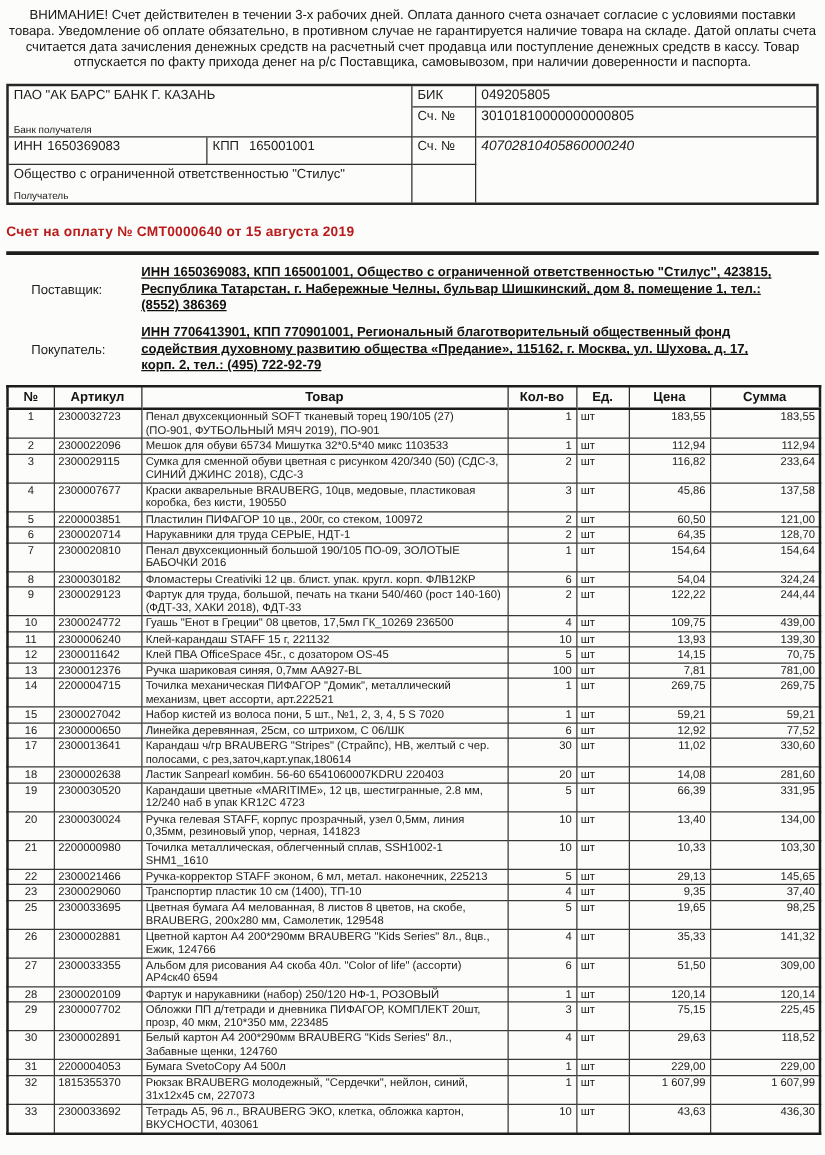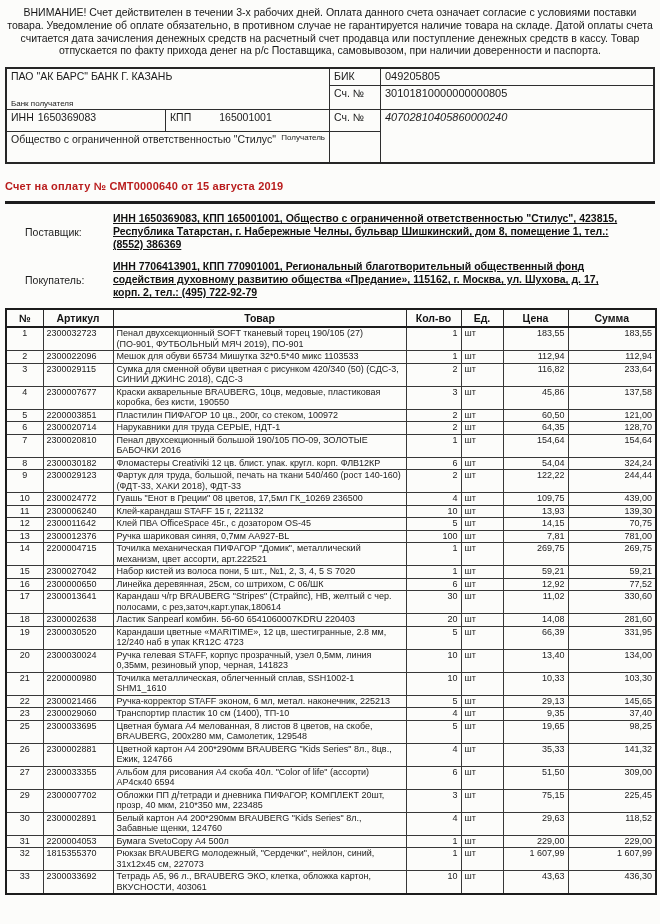--- a/index.html
+++ b/index.html
@@ -36,24 +36,24 @@
     overflow:hidden;white-space:nowrap;
   }
   .bank .nb-r{border-right:none;}
   .bank .nb-b{border-bottom:none;}
   .cell-bankname{grid-column:1/3;grid-row:1/3;display:flex;flex-direction:column;justify-content:space-between;}
   .cell-biklabel{grid-column:3;grid-row:1;}
   .cell-bikvalue{grid-column:4;grid-row:1;}
   .cell-acclabel{grid-column:3;grid-row:2;}
   .cell-accvalue{grid-column:4;grid-row:2;}
   .cell-inn{grid-column:1;grid-row:3;display:flex;gap:4px;}
-  .cell-kpp{grid-column:2;grid-row:3;display:flex;gap:28px;}
+  .cell-kpp{grid-column:2;grid-row:3;display:flex;gap:8px;}
   .cell-acc2label{grid-column:3;grid-row:3;}
   .cell-acc2value{grid-column:4;grid-row:3/5;font-style:italic;}
-  .cell-recipient{grid-column:1/3;grid-row:4;display:flex;justify-content:space-between;}
+  .cell-recipient{grid-column:1/3;grid-row:4;display:flex;flex-direction:column;justify-content:space-between;}
   .cell-emptylabel{grid-column:3;grid-row:4;}
   .sub-label{font-size:8px;color:#222;}
   .acct-num{font-size:11px;}
 
   
   .doc-title{
     margin:16px 0 0 5px;
     font-size:11px;font-weight:700;letter-spacing:.2px;color:#b91c1c;
   }
   .rule{margin:9px 0 0 5px;width:650px;height:3px;background:#1d1d1d;}
@@ -384,20 +384,29 @@
         <tr>
           <td class="c-num">27</td>
           <td class="c-art">2300033355</td>
           <td class="c-item">Альбом для рисования А4 скоба 40л. "Color of life" (ассорти) АР4ск40 6594</td>
           <td class="c-qty">6</td>
           <td class="c-unit">шт</td>
           <td class="c-price">51,50</td>
           <td class="c-sum">309,00</td>
         </tr>
         <tr>
+          <td class="c-num">28</td>
+          <td class="c-art">2300020109</td>
+          <td class="c-item">Фартук и нарукавники (набор) 250/120 НФ-1, РОЗОВЫЙ</td>
+          <td class="c-qty">1</td>
+          <td class="c-unit">шт</td>
+          <td class="c-price">120,14</td>
+          <td class="c-sum">120,14</td>
+        </tr>
+        <tr>
           <td class="c-num">29</td>
           <td class="c-art">2300007702</td>
           <td class="c-item">Обложки ПП д/тетради и дневника ПИФАГОР, КОМПЛЕКТ 20шт, прозр, 40 мкм, 210*350 мм, 223485</td>
           <td class="c-qty">3</td>
           <td class="c-unit">шт</td>
           <td class="c-price">75,15</td>
           <td class="c-sum">225,45</td>
         </tr>
         <tr>
           <td class="c-num">30</td>

